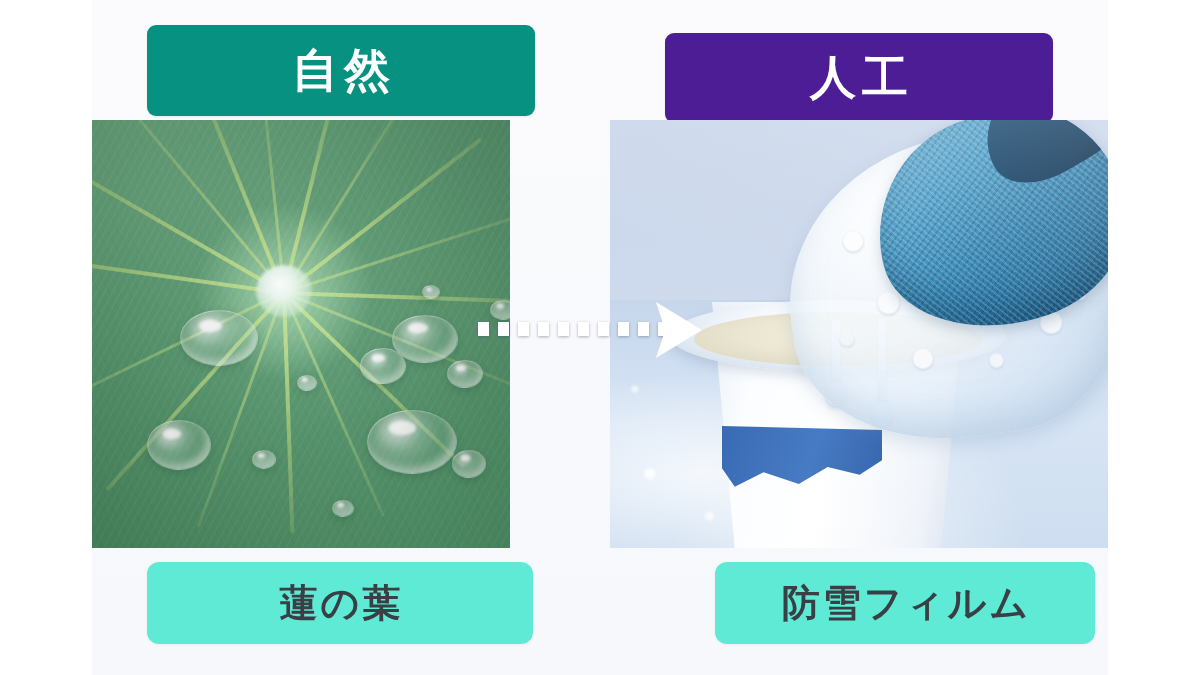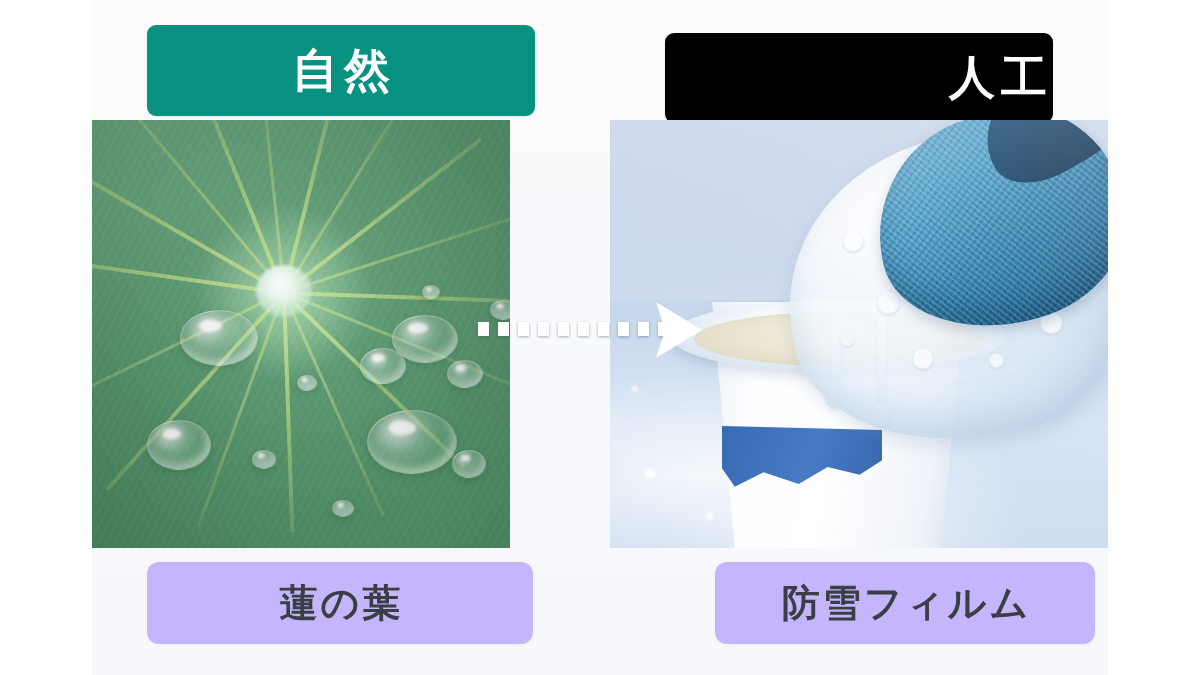--- a/index.html
+++ b/index.html
@@ -228,21 +228,21 @@
     position: absolute; left: 186px; top: 2px; width: 46px; height: 56px;
     background: #ffffff;
     clip-path: polygon(0% 0%, 100% 50%, 0% 100%, 20% 50%);
     filter: drop-shadow(0 2px 2.5px rgba(60,80,100,0.45));
   }
 
   
   .caption {
     position: absolute;
     display: flex; align-items: center; justify-content: center;
-    background: #c4b5fd;
+    background: #5eead4;
     border-radius: 12px;
     color: #3a3f45;
     font-weight: 700;
     letter-spacing: 3px; text-indent: 3px;
     font-size: 38px;
     box-shadow: 0 1px 3px rgba(90,100,120,0.07);
   }
   .caption-left  { left: 147px; top: 562px; width: 386px; height: 82px; }
   .caption-right { left: 715px; top: 562px; width: 380px; height: 82px; }
 </style>
@@ -250,21 +250,21 @@
 <body>
 
 <div class="stage">
 
   <div class="panel-wash"></div>
 
   <div class="badge badge-natural" style="background:#069180;color:#ffffff;">
     <span>自然</span>
   </div>
 
-  <div class="badge badge-artificial" style="background:#000000;color:#ffffff;justify-content:flex-end;">
+  <div class="badge badge-artificial" style="background:#4c1d95;color:#ffffff;">
     <span>人工</span>
   </div>
 
   <div class="photo photo-left">
     <div class="leaf-base"></div>
 
     <div class="vein" style="width:300px; transform:rotate(-172deg);"></div>
     <div class="vein" style="width:290px; transform:rotate(-150deg);"></div>
     <div class="vein thin" style="width:280px; transform:rotate(-130deg);"></div>
     <div class="vein" style="width:230px; transform:rotate(-112deg);"></div>

